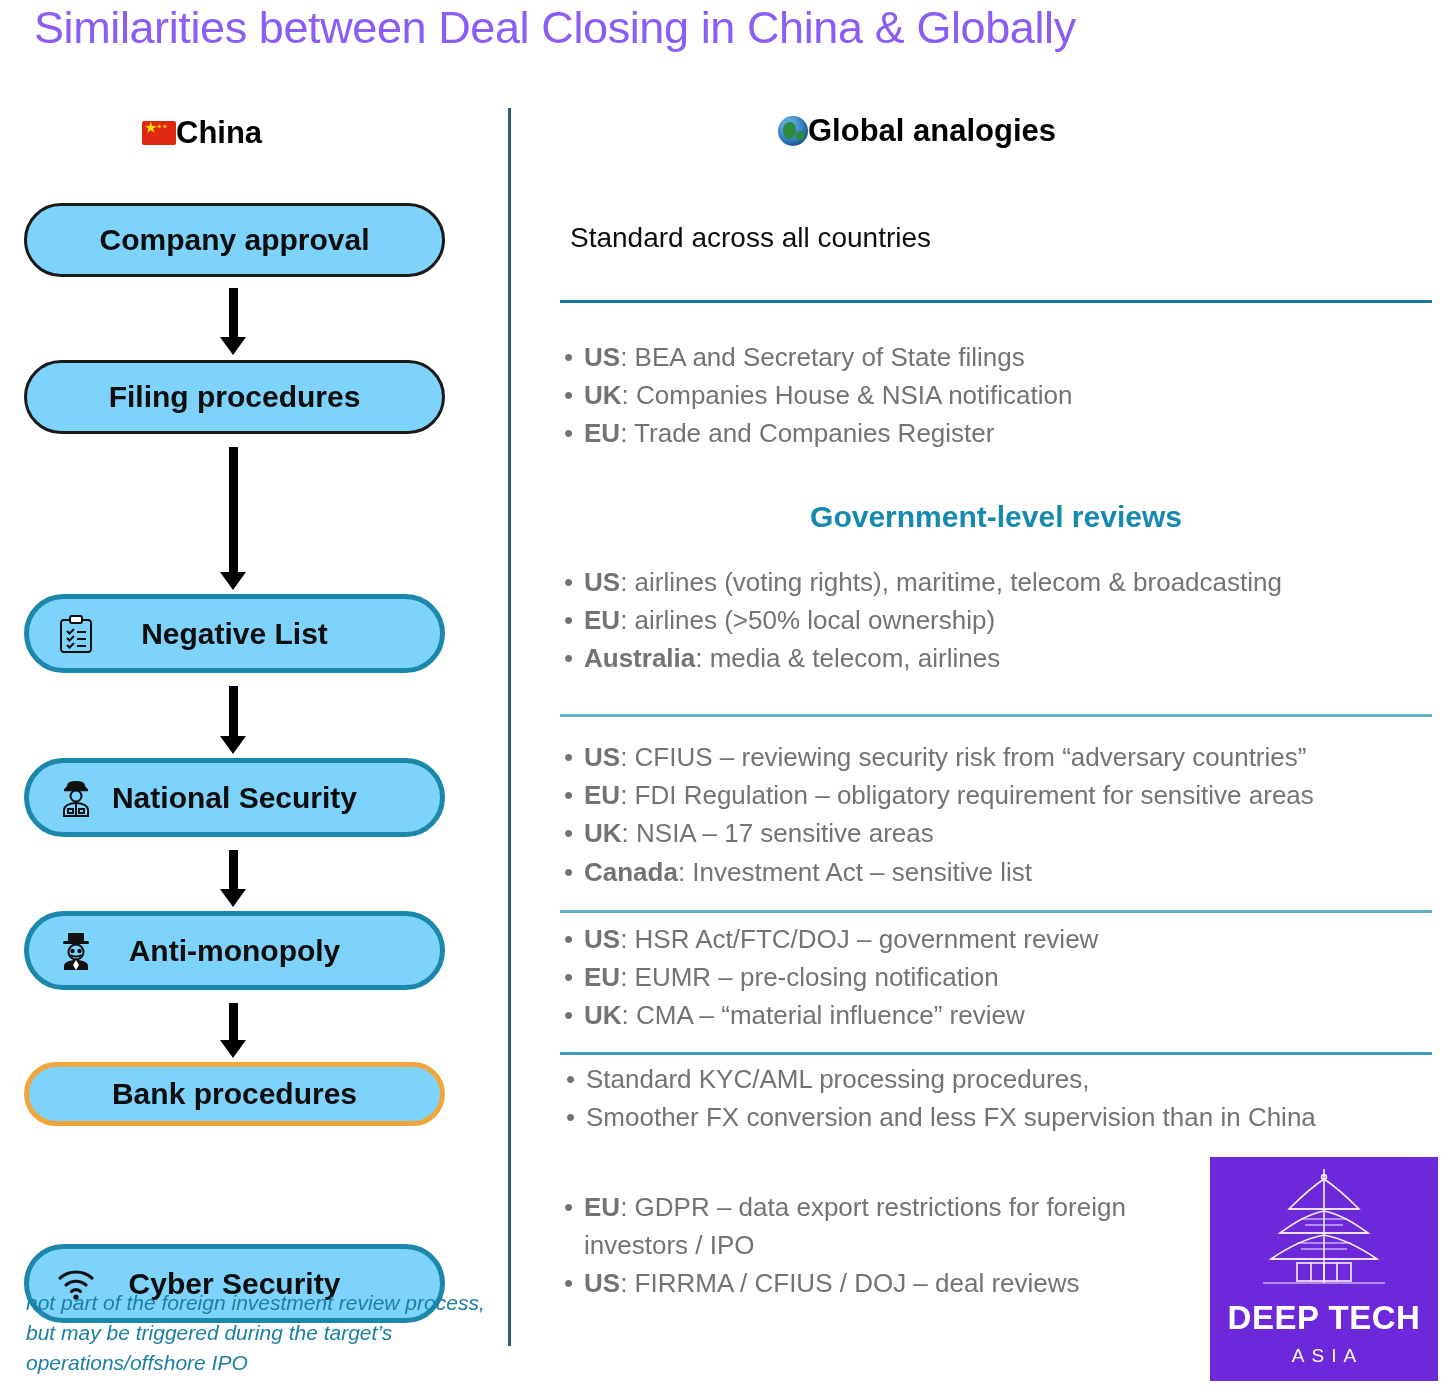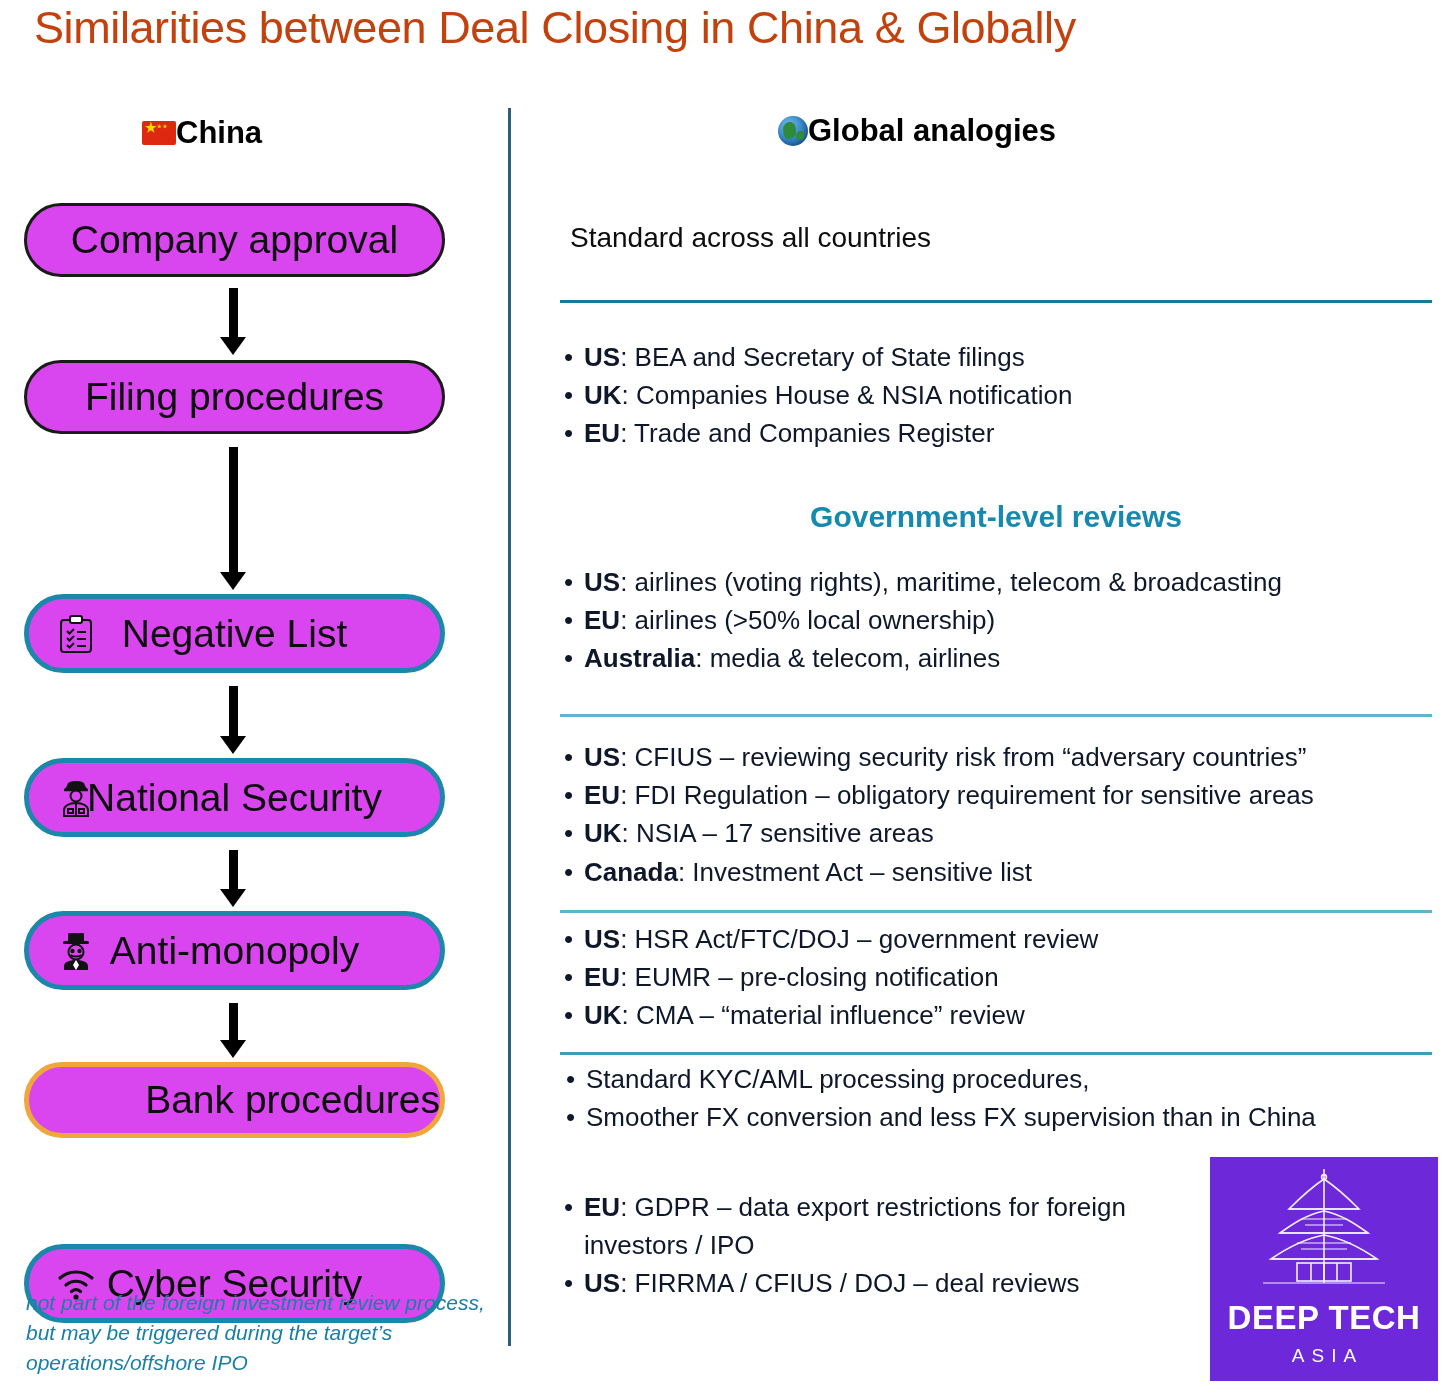--- a/index.html
+++ b/index.html
@@ -18,21 +18,21 @@
 
   
   .page-title {
     position: absolute;
     top: 2px;
     left: 34px;
     width: 1390px;
     font-size: 45px;
     font-weight: 400;
     letter-spacing: -0.4px;
-    color: #c2410c;
+    color: #8b5cf6;
     white-space: nowrap;
   }
 
   
   .col-header {
     position: absolute;
     display: flex;
     align-items: center;
     font-size: 31px;
     font-weight: bold;
@@ -98,46 +98,47 @@
   }
 
   
   .node {
     position: absolute;
     left: 24px;
     width: 421px;
     box-sizing: border-box;
     border: 3px solid #1a1a1a;
     border-radius: 46px;
-    background: #d946ef;
+    background: #7dd3fc;
     display: flex;
     align-items: center;
     justify-content: center;
-    font-size: 39px;
+    font-size: 30px;
     color: #0d0d0d;
+    font-weight: bold;
   }
   .node.teal  { border-color: #1a87ab; border-width: 5px; }
   .node.amber { border-color: #f0a63c; border-width: 5px; }
 
   .node .node-icon {
     position: absolute;
     left: 26px;
     top: 50%;
     transform: translateY(-50%);
     width: 42px; height: 42px;
     display: flex; align-items: center; justify-content: center;
   }
   .node .node-label { pointer-events: none; }
 
   #node-company  { top: 203px;  height: 74px; }
   #node-filing   { top: 360px;  height: 74px; }
   #node-negative { top: 594px;  height: 79px; }
   #node-natsec   { top: 758px;  height: 79px; }
   #node-anti     { top: 911px;  height: 79px; }
-  #node-bank     { top: 1062px; height: 76px; justify-content: flex-end; }
+  #node-bank     { top: 1062px; height: 64px; }
   #node-cyber    { top: 1196px; height: 79px; margin-top: 48px; }
 
   
   .arrow {
     position: absolute;
     left: 229px;
     width: 9px;
     background: #000000;
   }
   .arrow::after {
@@ -198,21 +199,21 @@
     color: #168aae;
   }
   #sec-gov { top: 500px; }
 
   .blist {
     position: absolute;
     margin: 0;
     padding: 0;
     list-style: none;
     font-size: 26px;
-    color: #0f172a;
+    color: #737373;
   }
   .blist li {
     position: relative;
     padding-left: 20px;
     line-height: 1.47;
     white-space: nowrap;
   }
   .blist li::before {
     content: "•";
     position: absolute;

